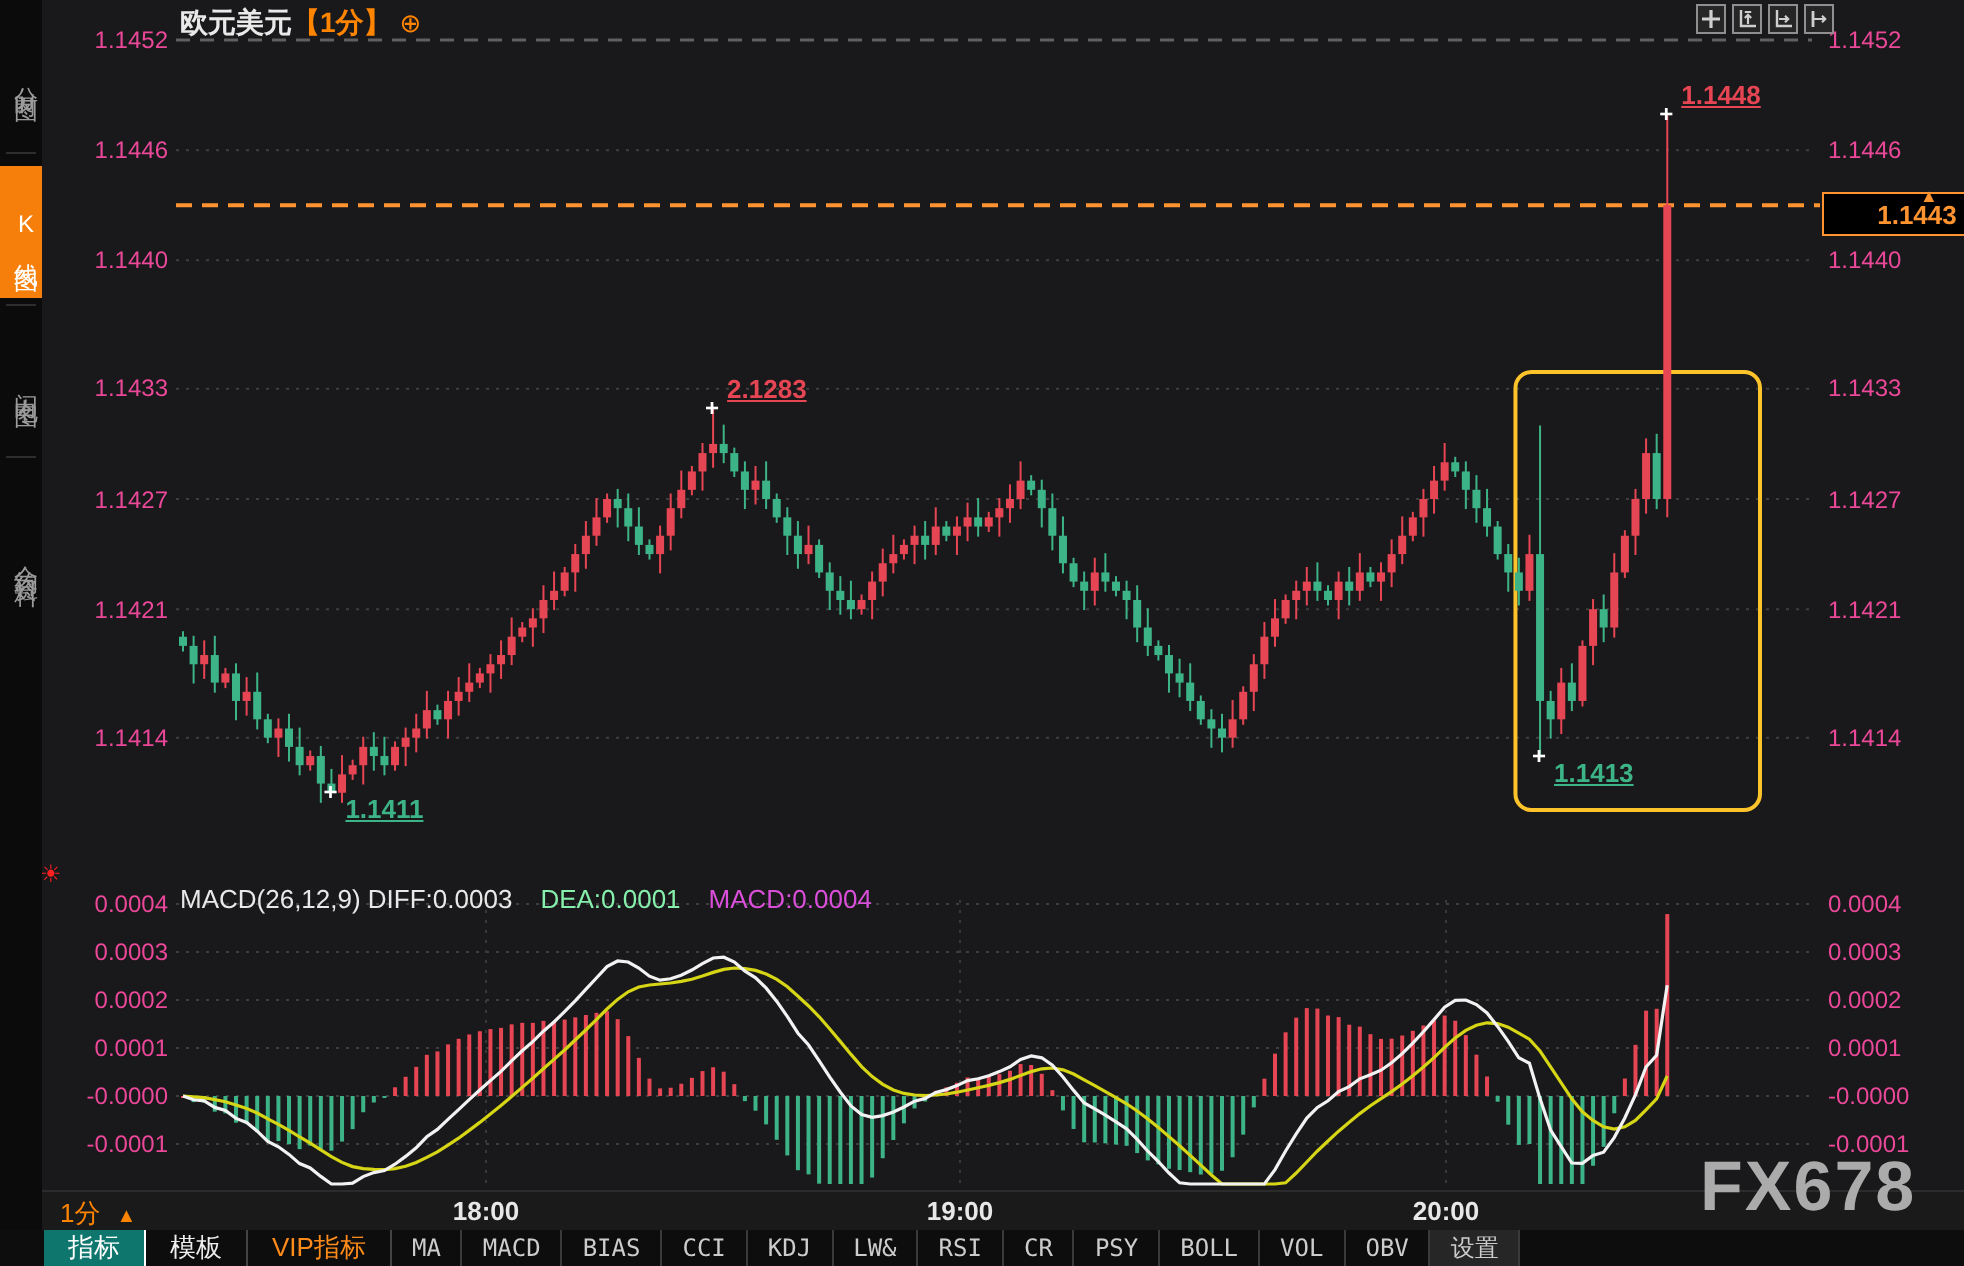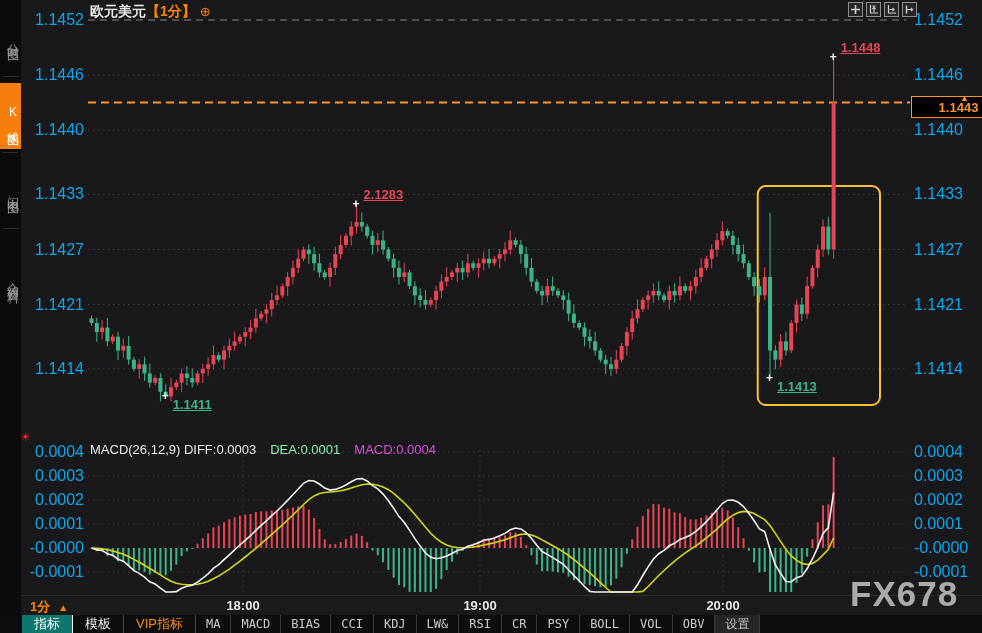--- a/index.html
+++ b/index.html
@@ -14,21 +14,21 @@
   
   .title-bar{position:absolute;left:90px;top:3px;z-index:5;font-size:14px;font-weight:bold;color:#e9e9e9;}
   .title-period{color:#ff8400;}
   .expand-icon{color:#ff8400;font-weight:normal;margin-left:4px;font-size:13px;cursor:pointer;}
   
   .tools{position:absolute;left:848px;top:2px;display:flex;gap:3px;z-index:5;}
   .tool-btn{width:13px;height:13px;border:1px solid #8f8f8f;background:#262626;display:flex;
     align-items:center;justify-content:center;cursor:pointer;}
   .tool-btn svg{display:block;}
   
-  .axis-label{position:absolute;font-size:16px;color:#0ea5e9;z-index:4;line-height:14px;}
+  .axis-label{position:absolute;font-size:12px;color:#ec4899;z-index:4;line-height:14px;}
   .axis-left{left:24px;width:60px;text-align:right;}
   .axis-right{left:914px;width:64px;text-align:left;}
   
   #chart-svg{position:absolute;left:0;top:0;z-index:2;}
   .chart-pane{position:absolute;left:88px;top:15px;width:794px;height:400px;z-index:1;}
   
   .ann-cross{position:absolute;color:#fff;font-size:12px;font-weight:bold;z-index:4;line-height:10px;}
   .ann-label{position:absolute;font-size:13px;font-weight:bold;z-index:4;white-space:nowrap;text-decoration:underline;}
   
   .price-box{position:absolute;left:911px;top:96px;width:69px;height:20px;background:#000;
@@ -38,21 +38,21 @@
   
   
   .macd-header{position:absolute;left:90px;top:430px;font-size:13px;z-index:4;display:flex;gap:14px;margin-top:12px;}
   .macd-main{color:#e8e8e8;}
   .macd-dea{color:#86efac;}
   .macd-macd{color:#d94fd9;}
   .macd-gear{position:absolute;left:20px;top:430px;color:#ff2121;font-size:12px;z-index:7;cursor:pointer;}
   
   .time-row{position:absolute;left:0;top:595px;width:982px;height:20px;background:#1a1a1a;
     border-top:1px solid #2b2b2b;z-index:3;}
-  .period-sel{position:absolute;left:30px;top:2px;color:#ff8400;font-size:13px;font-weight:bold;cursor:pointer;}
+  .period-sel{position:absolute;left:30px;top:2px;color:#ff8400;font-size:13px;font-weight:normal;cursor:pointer;}
   .period-sel .arr{font-size:10px;margin-left:8px;}
   .time-tick{position:absolute;top:2px;width:48px;text-align:center;color:#e8e8e8;font-size:13px;font-weight:bold;}
   
   .toolbar{position:absolute;left:0;top:615px;width:982px;height:18px;background:#0d0d0d;z-index:6;
     display:flex;align-items:stretch;padding-left:22px;box-sizing:border-box;}
   .tb-tab{font-size:13px;color:#eee;padding:1px 12px;display:flex;align-items:center;cursor:pointer;
     border-right:1px solid #444;}
   .tb-tab.active{background:#0f766e;color:#fff;border-right:1px solid #fff;}
   .tb-tab.vip{color:#ff8b1a;}
   .tb-ind{font-family:"DejaVu Sans Mono","Liberation Mono",monospace;font-size:12px;color:#ccc;

